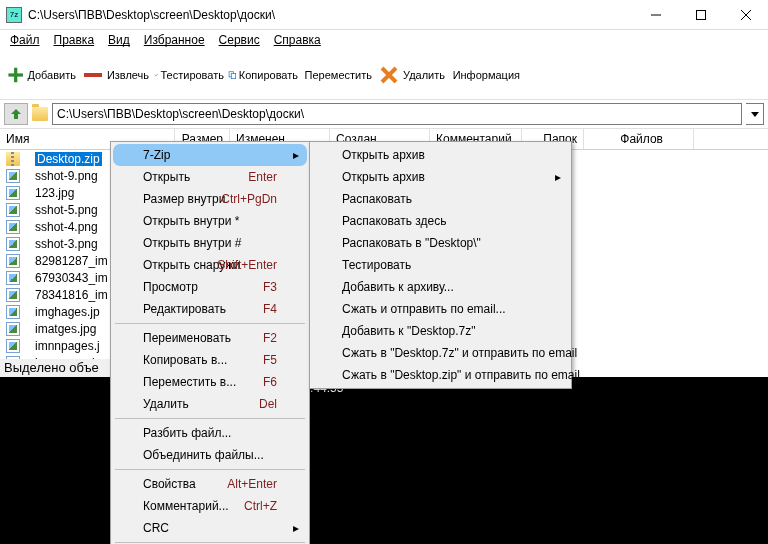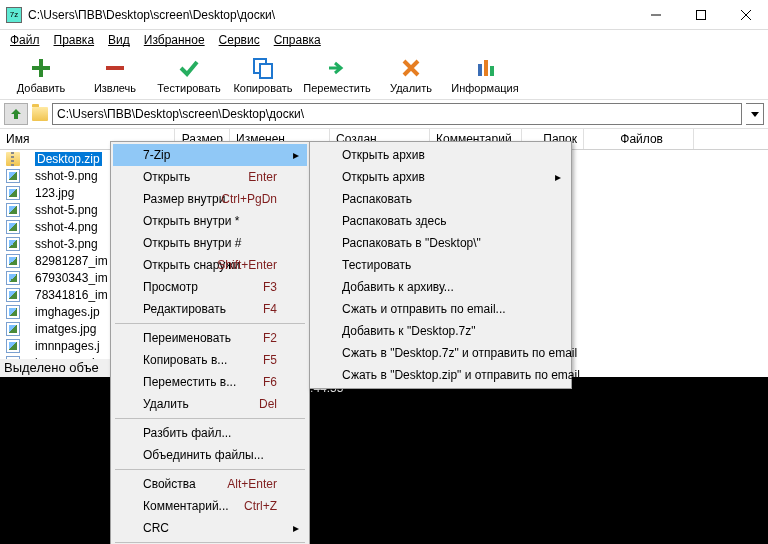--- a/index.html
+++ b/index.html
@@ -8,21 +8,21 @@
   .titlebar { height: 30px; display: flex; align-items: center; padding-left: 6px; border-bottom: 1px solid #ddd; }
   .titlebar .app-icon { width: 16px; height: 16px; border: 1px solid #666; font-size: 8px; display: flex; align-items: center; justify-content: center; margin-right: 6px; background: #5eead4; }
   .titlebar .title { flex: 1; font-size: 12px; }
   .titlebar .win-btn { width: 45px; height: 29px; display: flex; align-items: center; justify-content: center; font-size: 11px; font-family: "Segoe MDL2 Assets", sans-serif; }
   .win-btn svg { width: 10px; height: 10px; stroke: #000; stroke-width: 1; fill: none; }
   
   .menubar { height: 20px; display: flex; padding: 0 4px; align-items: center; gap: 2px; }
   .menubar span { padding: 2px 6px; text-decoration: underline; text-decoration-skip-ink: none; }
   
   .toolbar { height: 50px; display: flex; padding: 2px 6px; gap: 4px; border-bottom: 1px solid #e0e0e0; }
-  .tool-btn { width: 70px; display: flex; flex-direction: column; align-items: center; justify-content: center; gap: 2px; }
+  .tool-btn { width: 70px; display: flex; flex-direction: row; align-items: center; justify-content: center; gap: 2px; }
   .tool-btn .ico { width: 24px; height: 24px; }
   .tool-btn span { font-size: 11px; }
   
   .pathbar { height: 28px; display: flex; align-items: center; padding: 2px 4px; gap: 4px; }
   .pathbar .up-btn { width: 24px; height: 22px; border: 1px solid #adadad; background: #e1e1e1; display: flex; align-items: center; justify-content: center; }
   .pathbar .folder-ico { width: 16px; height: 14px; background: linear-gradient(#ffe9a2, #f0c450); border-radius: 1px; position: relative; }
   .pathbar .folder-ico::before { content: ""; position: absolute; top: -3px; left: 0; width: 7px; height: 3px; background: #f0c450; border-radius: 1px 1px 0 0; }
   .pathbar input { flex: 1; height: 22px; border: 1px solid #7a7a7a; padding: 0 4px; font-size: 12px; font-family: inherit; }
   .pathbar .drop { width: 18px; height: 22px; border: 1px solid #7a7a7a; border-left: none; display: flex; align-items: center; justify-content: center; }
   
@@ -53,21 +53,21 @@
   
   .statusbar { position: absolute; top: 359px; left: 0; height: 18px; padding: 1px 4px; font-size: 13px; background: #f0f0f0; width: 110px; overflow: hidden; white-space: nowrap; }
   
   .preview { position: absolute; top: 377px; left: 0; right: 0; bottom: 0; background: #000; color: #fff; font-size: 12px; padding: 4px 0; }
   .preview .pline { padding-left: 232px; }
   
   .ctx-menu { position: absolute; background: #f0f0f0; border: 1px solid #a0a0a0; box-shadow: 2px 2px 4px rgba(0,0,0,.3); font-size: 12px; padding: 2px; }
   .ctx-menu .mi { height: 22px; display: flex; align-items: center; padding: 0 30px 0 30px; position: relative; white-space: nowrap; }
   .ctx-menu .mi .shortcut { position: absolute; right: 30px; color: #7f1d1d; }
   .ctx-menu .mi .arrow { position: absolute; right: 8px; }
-  .ctx-menu .mi.hl { background: #90c8f6; }
+  .ctx-menu .mi.hl { background: #90c8f6; border-radius: 7px; }
   .ctx-menu .sep { height: 1px; background: #c0c0c0; margin: 3px 2px; }
   
   #menu1 { top: 141px; left: 110px; width: 200px; }
   #menu2 { top: 141px; left: 309px; width: 263px; }
 </style>
 </head>
 <body>
 
 <div class="titlebar">
   <div class="app-icon">7z</div>

